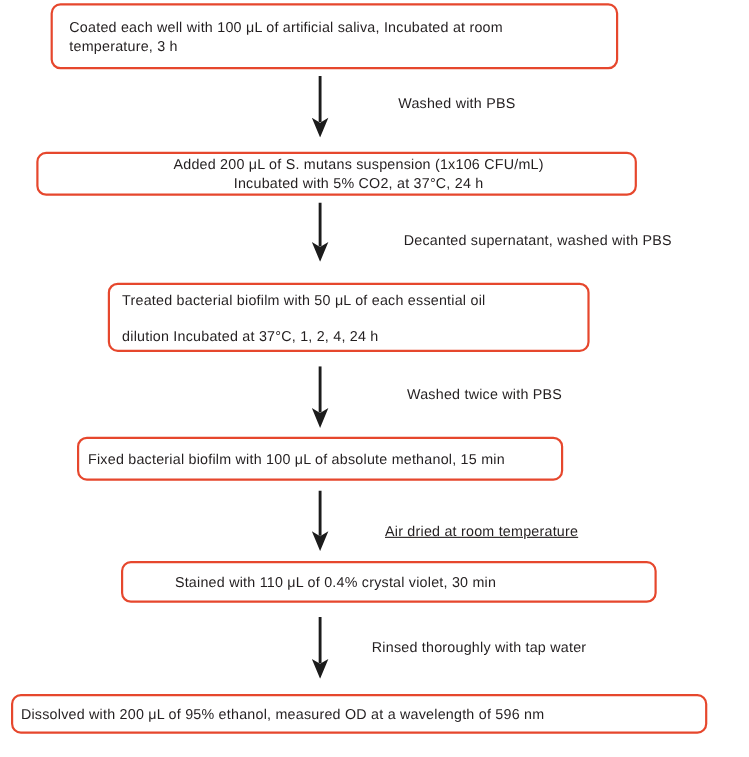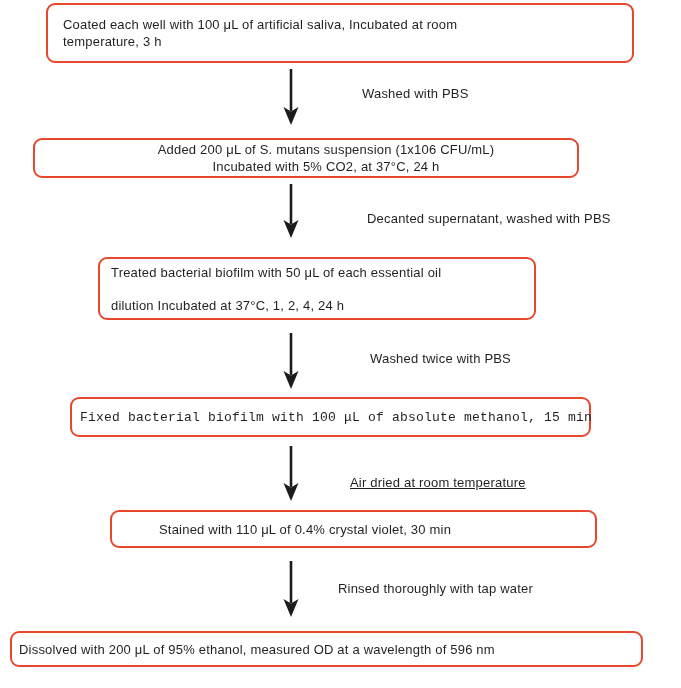--- a/index.html
+++ b/index.html
@@ -48,21 +48,21 @@
     line-height: 17px;
     letter-spacing: 0.2px;
     white-space: nowrap;
   }
 </style>
 </head>
 <body>
 
 <div class="canvas">
 
-  <div class="box" style="left:46px; top:3px; width:588px; height:60px; padding-left:15px; padding-right:8px;">
+  <div class="box" style="left:46px; top:3px; width:516px; height:60px; padding-left:15px; padding-right:8px;">
     <div class="line">Coated each well with 100 μL of artificial saliva, Incubated at room</div>
     <div class="line">temperature, 3 h</div>
   </div>
 
   <svg class="arrow" style="left:282px; top:69px;" width="18" height="56" viewBox="0 0 18 56">
     <line class="shaft" x1="9" y1="0" x2="9" y2="42"></line>
     <path class="head" d="M1.5 38 L9 42.5 L16.5 38 L9 56 Z"></path>
   </svg>
   <div class="arrow-label" style="left:362px; top:85px;">Washed with PBS</div>
 
@@ -81,21 +81,21 @@
     <div class="line">Treated bacterial biofilm with 50 μL of each essential oil</div>
     <div class="line">dilution Incubated at 37°C, 1, 2, 4, 24 h</div>
   </div>
 
   <svg class="arrow" style="left:282px; top:333px;" width="18" height="56" viewBox="0 0 18 56">
     <line class="shaft" x1="9" y1="0" x2="9" y2="42"></line>
     <path class="head" d="M1.5 38 L9 42.5 L16.5 38 L9 56 Z"></path>
   </svg>
   <div class="arrow-label" style="left:370px; top:350px;">Washed twice with PBS</div>
 
-  <div class="box" style="left:70px; top:397px; width:521px; height:40px; padding-left:8px; padding-right:6px;font-family:Liberation Mono, monospace;">
+  <div class="box" style="left:70px; top:397px; width:442px; height:40px; padding-left:8px; padding-right:6px;">
     <div class="line">Fixed bacterial biofilm with 100 μL of absolute methanol, 15 min</div>
   </div>
 
   <svg class="arrow" style="left:282px; top:446px;" width="18" height="55" viewBox="0 0 18 55">
     <line class="shaft" x1="9" y1="0" x2="9" y2="41"></line>
     <path class="head" d="M1.5 37 L9 41.5 L16.5 37 L9 55 Z"></path>
   </svg>
   <div class="arrow-label" style="left:350px; top:474px;text-decoration:underline;">Air dried at room temperature</div>
 
   <div class="box" style="left:67px; top:510px; width:487px; height:38px; padding-left:47px; padding-right:6px;margin-left:43px;">

